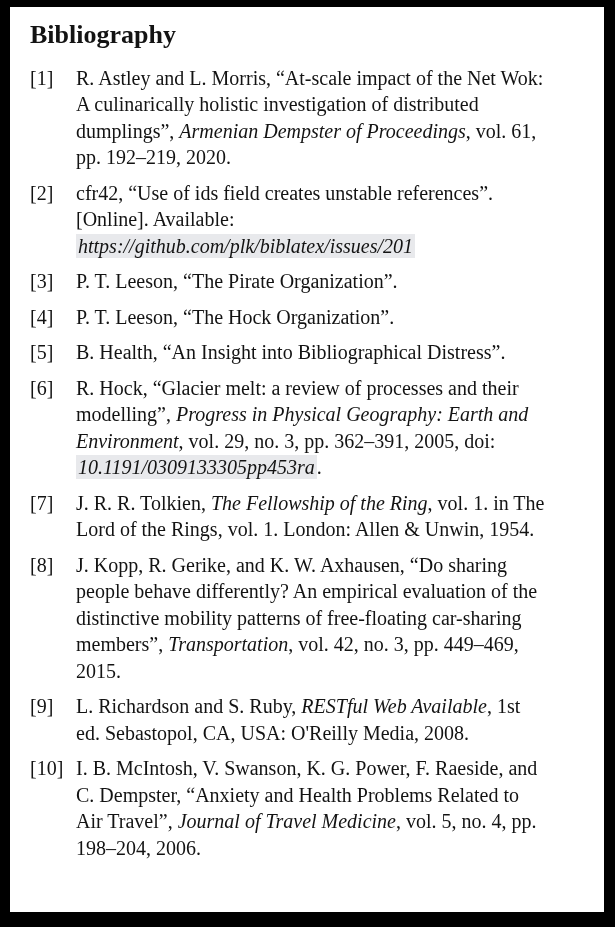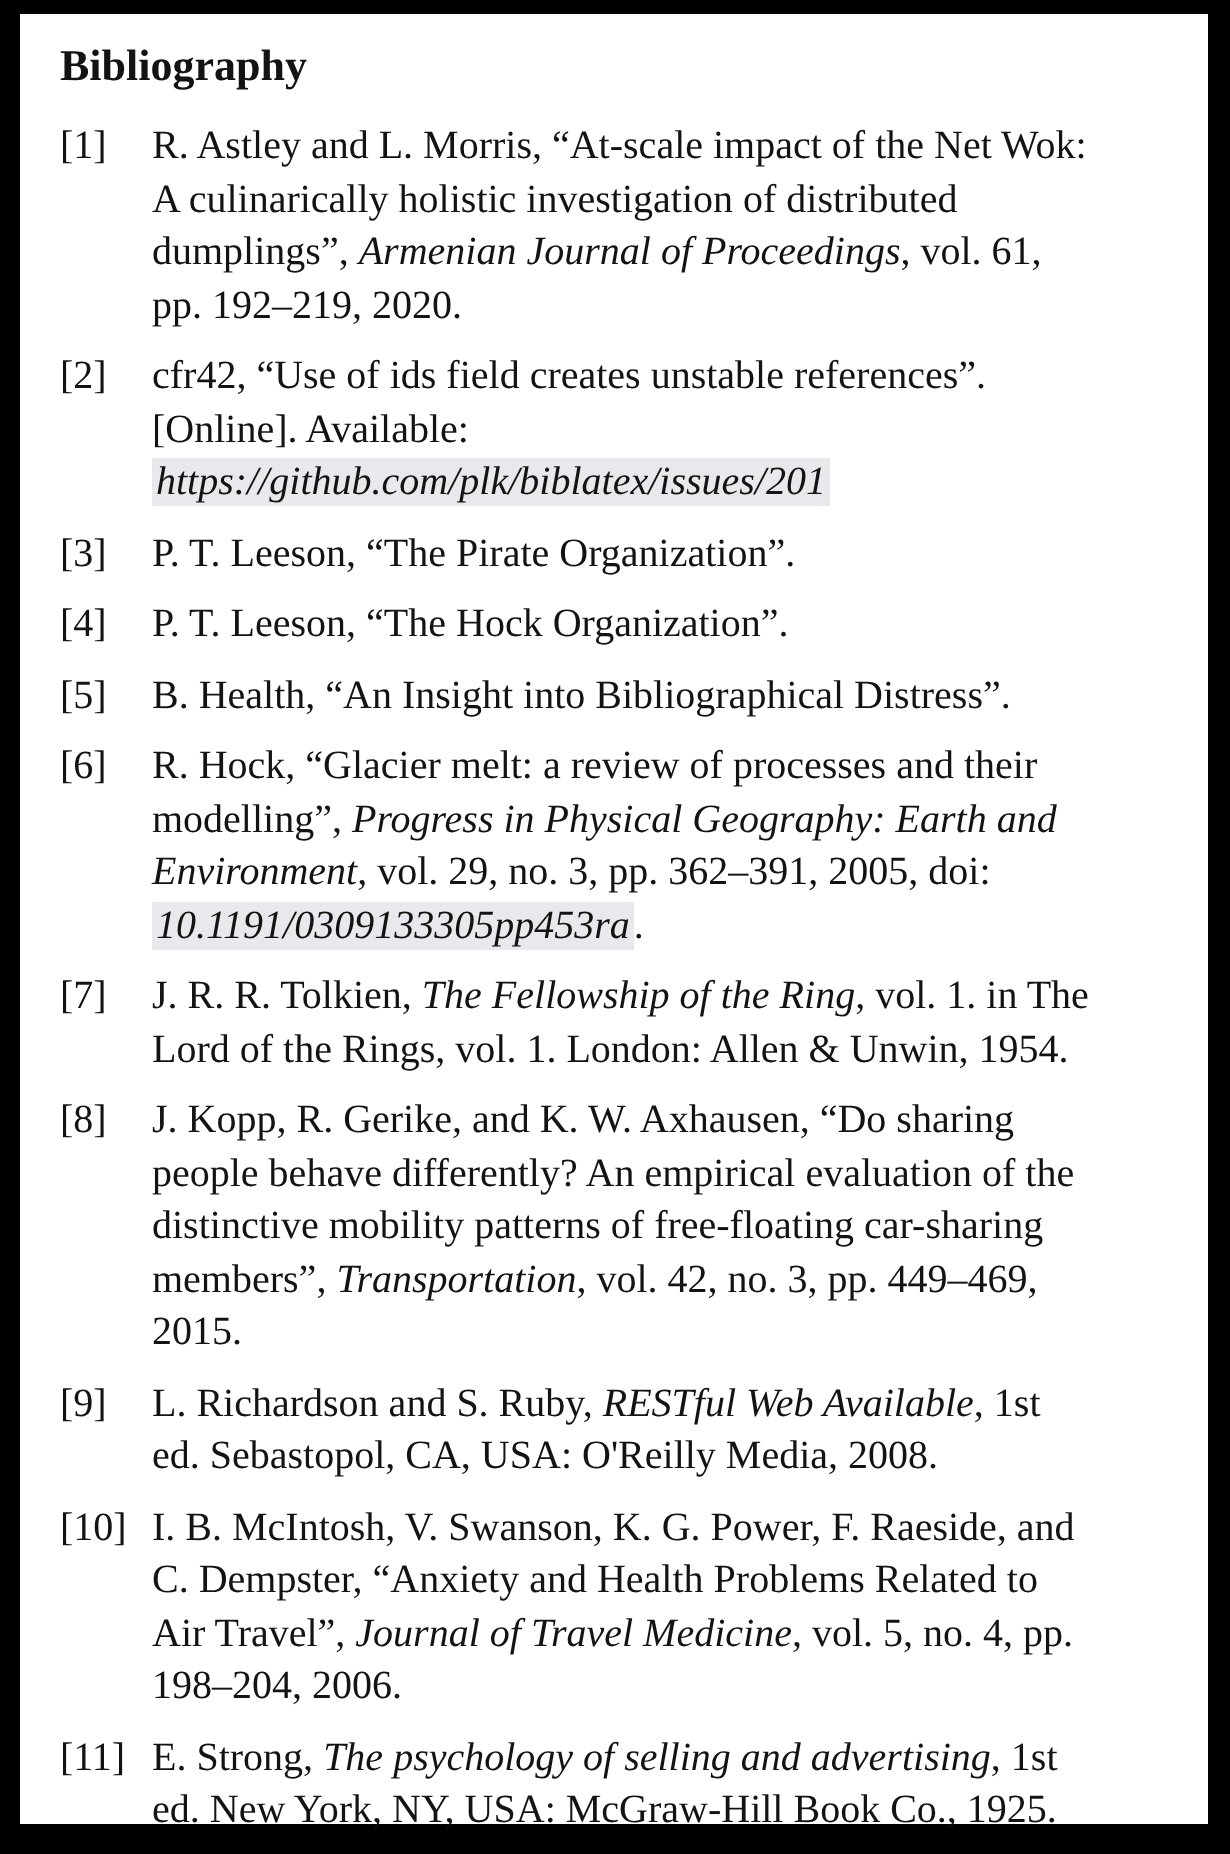--- a/index.html
+++ b/index.html
@@ -16,21 +16,21 @@
     left: 10px;
     top: 7px;
     width: 594px;
     height: 905px;
     box-sizing: border-box;
     padding: 13px 0 0 20px;
     background: var(--page-background, #ffffff);
     color: var(--text, #131313);
   }
   .title {
-    font-size: 22px;
+    font-size: 26px;
     font-weight: bold;
     line-height: 1.15;
     margin: 0 0 15px 0;
   }
   .ref-list { margin: 0; padding: 0; }
   .ref {
     position: relative;
     padding-left: 46px;
     max-width: 470px;
     margin: 0 0 9px 0;
@@ -54,21 +54,21 @@
 </head>
 <body>
 
 <div class="page">
   <h1 class="title">Bibliography</h1>
 
   <div class="ref-list">
 
     <div class="ref">
       <span class="ref-label">[1]</span>
-      <p class="ref-text"><span>R. Astley and L. Morris, “At-scale impact of the Net Wok: A culinarically holistic investigation of distributed dumplings”, </span><span class="italic">Armenian Journal of Proceedings</span><span>, vol. 61, pp. 192–219, 2020.</span></p>
+      <p class="ref-text"><span>R. Astley and L. Morris, “At-scale impact of the Net Wok: A culinarically holistic investigation of distributed dumplings”, </span><span class="italic">Armenian Dempster of Proceedings</span><span>, vol. 61, pp. 192–219, 2020.</span></p>
     </div>
 
     <div class="ref">
       <span class="ref-label">[2]</span>
       <p class="ref-text"><span>cfr42, “Use of ids field creates unstable references”. [Online]. Available: </span><span class="link">https://github.com/plk/biblatex/issues/201</span></p>
     </div>
 
     <div class="ref">
       <span class="ref-label">[3]</span>
       <p class="ref-text"><span>P. T. Leeson, “The Pirate Organization”.</span></p>
@@ -102,19 +102,15 @@
     <div class="ref">
       <span class="ref-label">[9]</span>
       <p class="ref-text"><span>L. Richardson and S. Ruby, </span><span class="italic">RESTful Web Available</span><span>, 1st ed. Sebastopol, CA, USA: O'Reilly Media, 2008.</span></p>
     </div>
 
     <div class="ref">
       <span class="ref-label">[10]</span>
       <p class="ref-text"><span>I. B. McIntosh, V. Swanson, K. G. Power, F. Raeside, and C. Dempster, “Anxiety and Health Problems Related to Air Travel”, </span><span class="italic">Journal of Travel Medicine</span><span>, vol. 5, no. 4, pp. 198–204, 2006.</span></p>
     </div>
 
-    <div class="ref">
-      <span class="ref-label">[11]</span>
-      <p class="ref-text"><span>E. Strong, </span><span class="italic">The psychology of selling and advertising</span><span>, 1st ed. New York, NY, USA: McGraw-Hill Book Co., 1925.</span></p>
-    </div>
 
   </div>
 </div>
 
 </body></html>

